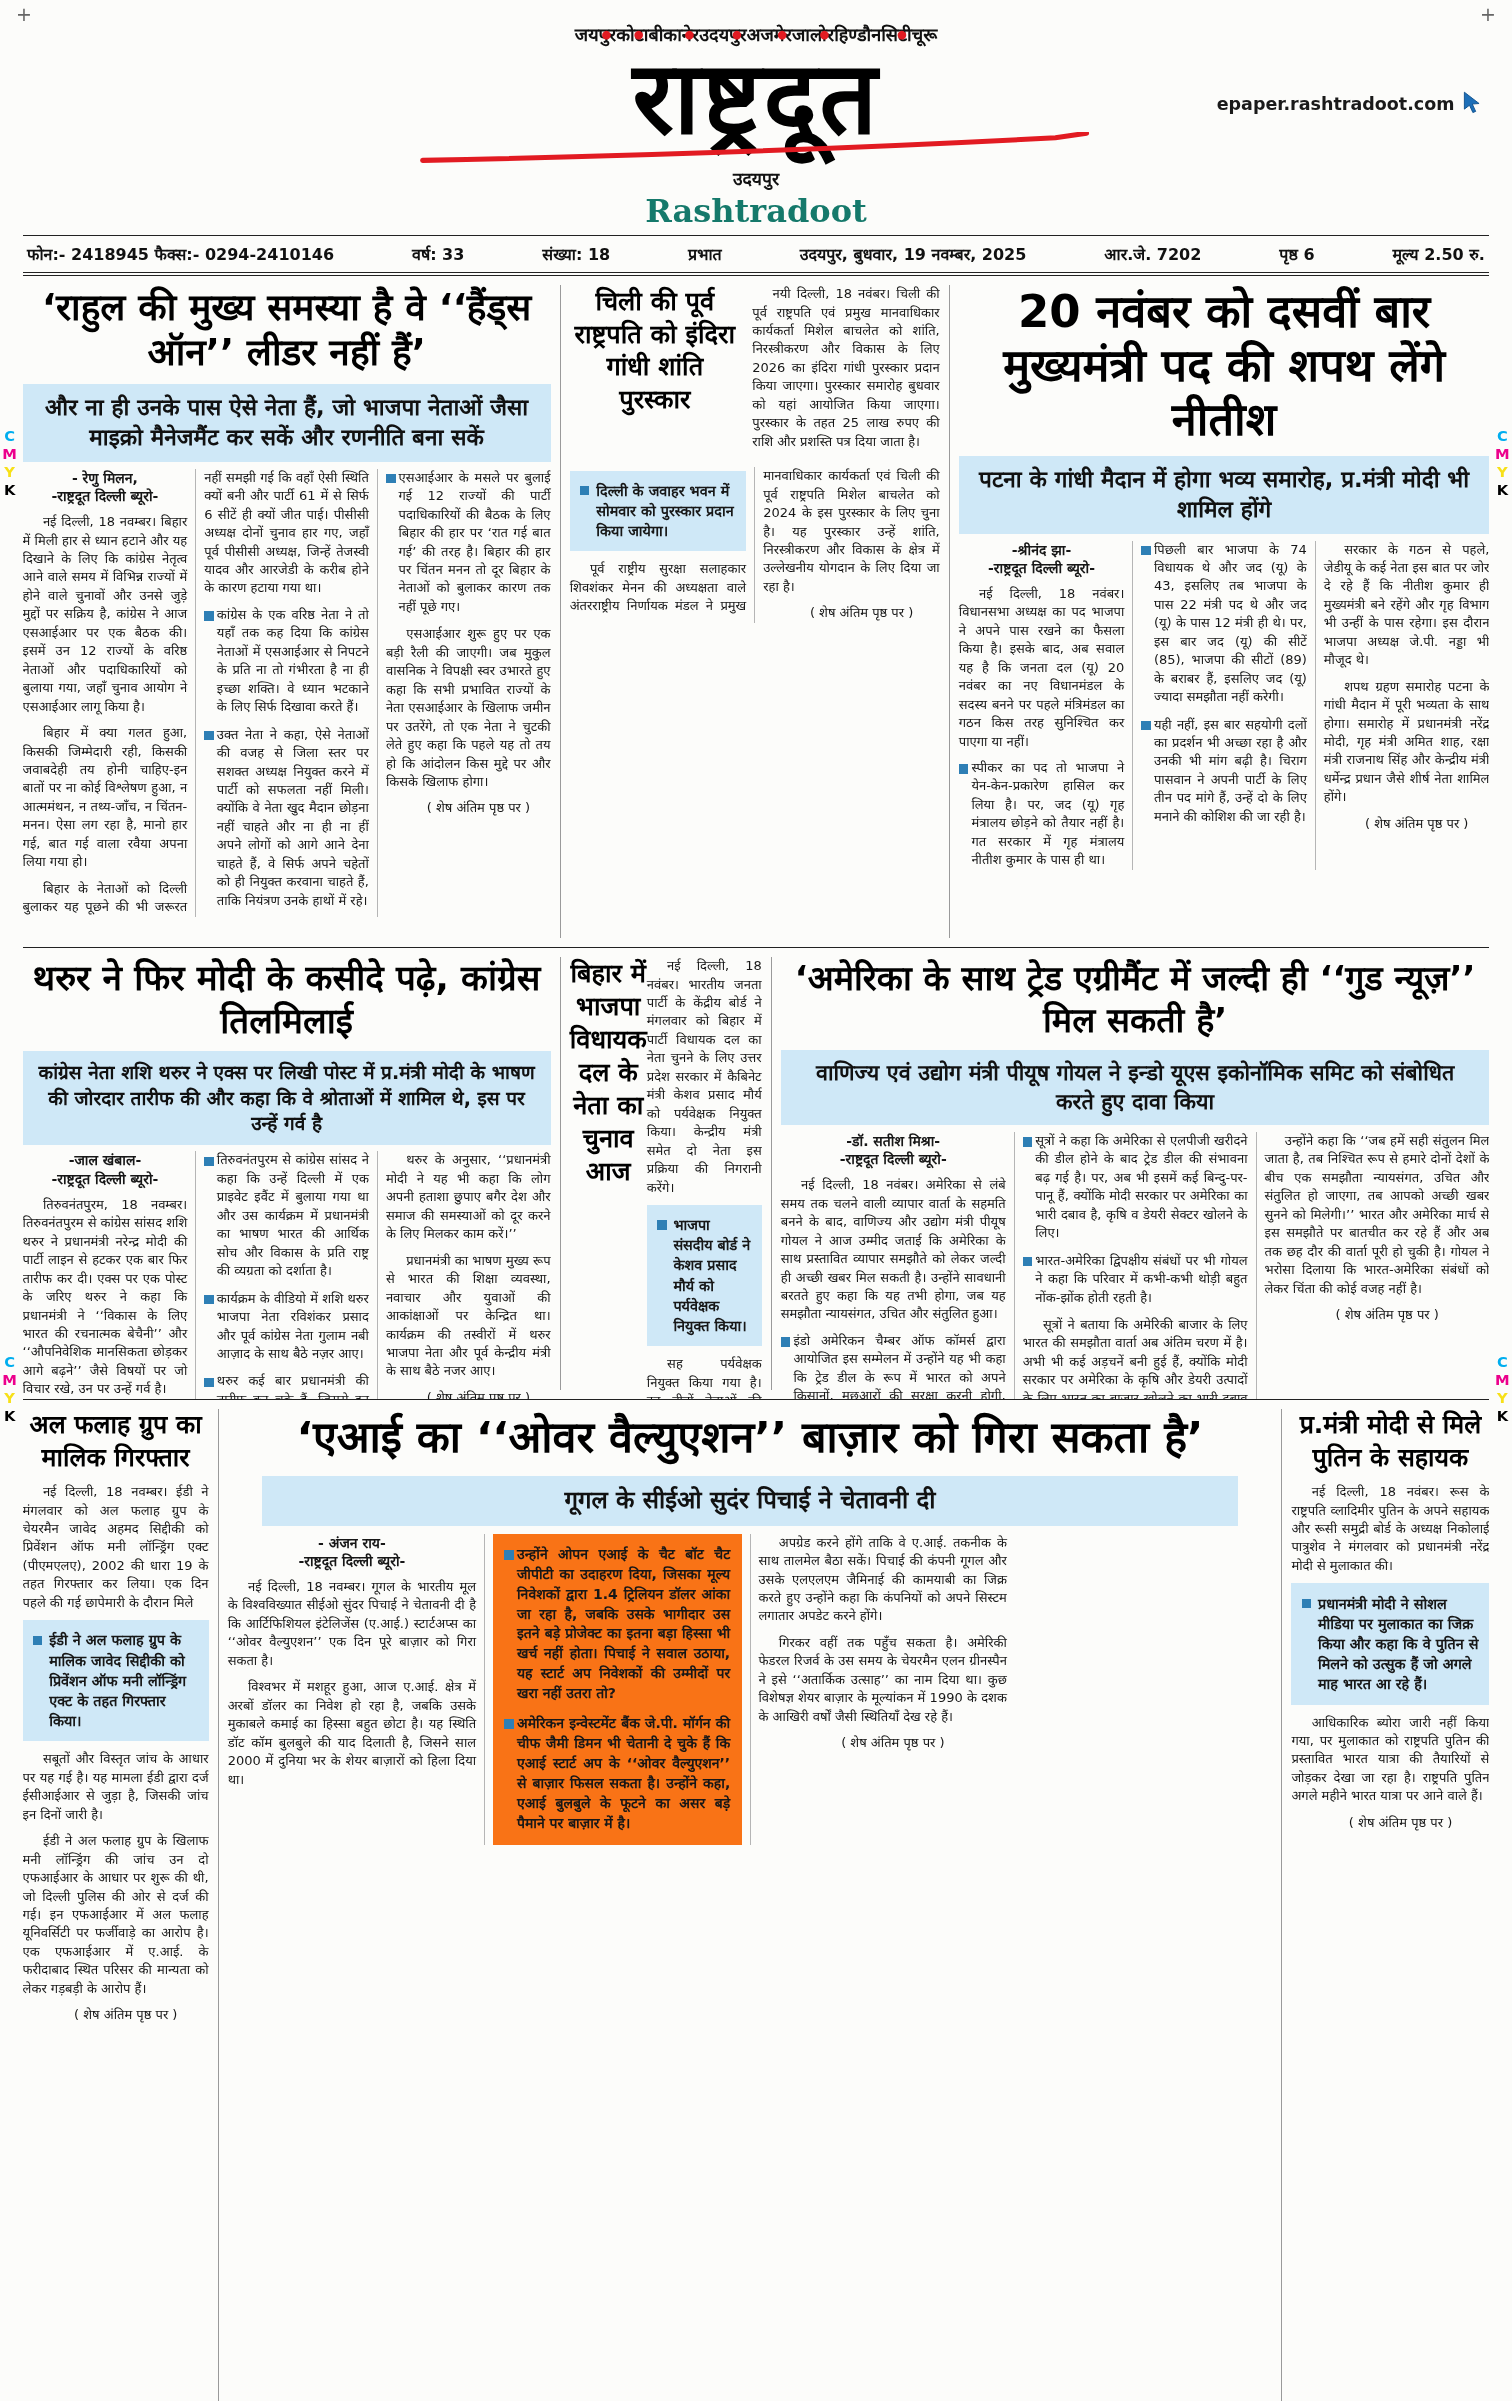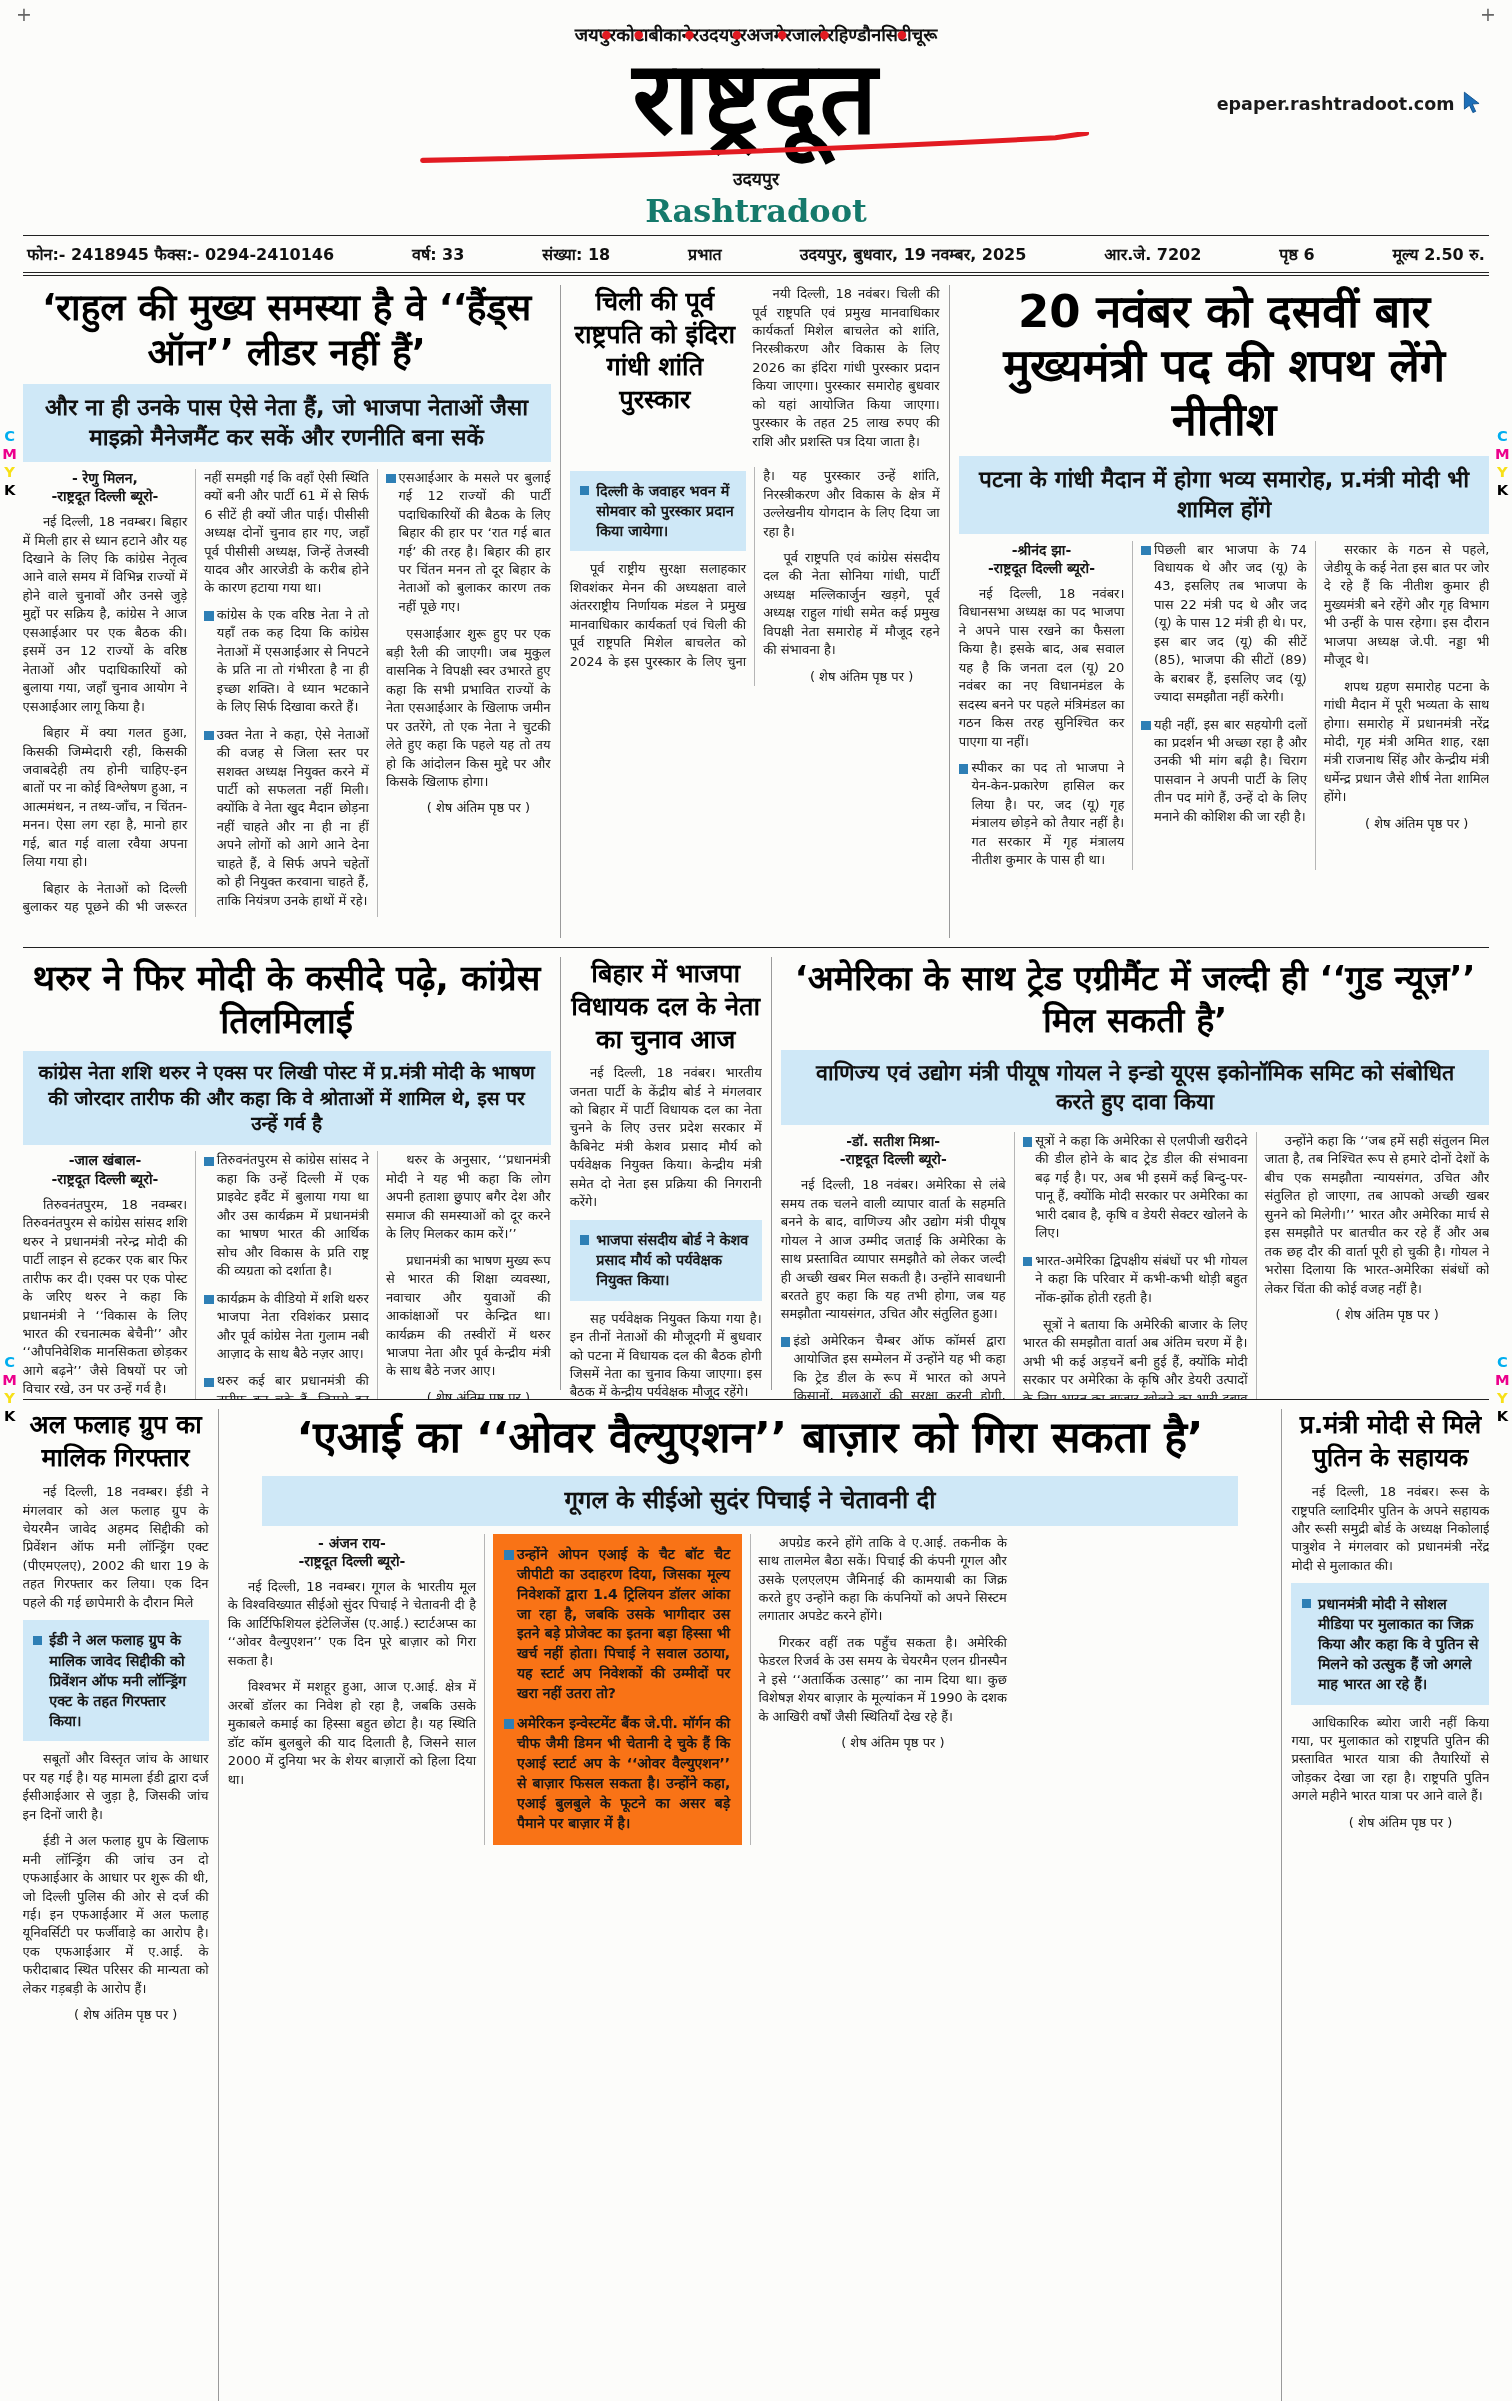--- a/index.html
+++ b/index.html
@@ -57,21 +57,21 @@
   .art-chile .headline{flex:0 0 46%;font-size:25.4px;line-height:1.28;text-align:center}
   .art-nitish{flex:1;display:flex;flex-direction:column}
   .art-nitish .headline{font-size:45px;line-height:1.2;text-align:center}
   .art-nitish .subhead{font-size:22.6px}
 
   
   .band-b{height:452px}
   .art-tharoor{flex:0 0 528px;display:flex;flex-direction:column}
   .art-tharoor .headline{font-size:35px;line-height:1.22;text-align:center}
   .art-tharoor .subhead{font-size:19px}
-  .art-bihar{flex:0 0 192px;display:flex;flex-direction:column}
+  .art-bihar{flex:0 0 192px;display:flex;flex-direction:row}
   .art-bihar .headline{font-size:25.4px;line-height:1.3;text-align:center;margin-bottom:8px}
   .art-trade{flex:1;display:flex;flex-direction:column}
   .art-trade .headline{font-size:34px;line-height:1.24;text-align:center}
   .art-trade .subhead{font-size:21.5px}
 
   
   .band-c{height:1062px;border-bottom:none}
   .art-alfalah{flex:0 0 186px;display:flex;flex-direction:column}
   .art-alfalah .headline{font-size:25px;line-height:1.3;text-align:center;margin-bottom:9px}
   .art-ai{flex:1;display:flex;flex-direction:column}
@@ -194,21 +194,20 @@
         <div class="bodytext">
           <p>नयी दिल्ली, 18 नवंबर। चिली की पूर्व राष्ट्रपति एवं प्रमुख मानवाधिकार कार्यकर्ता मिशेल बाचलेत को शांति, निरस्त्रीकरण और विकास के लिए 2026 का इंदिरा गांधी पुरस्कार प्रदान किया जाएगा। पुरस्कार समारोह बुधवार को यहां आयोजित किया जाएगा। पुरस्कार के तहत 25 लाख रुपए की राशि और प्रशस्ति पत्र दिया जाता है।</p>
         </div>
       </div>
       <div class="bodytext cols-2">
         <div class="bluebox">
           <span class="sq"></span>
           <span>दिल्ली के जवाहर भवन में सोमवार को पुरस्कार प्रदान किया जायेगा।</span>
         </div>
         <p>पूर्व राष्ट्रीय सुरक्षा सलाहकार शिवशंकर मेनन की अध्यक्षता वाले अंतरराष्ट्रीय निर्णायक मंडल ने प्रमुख मानवाधिकार कार्यकर्ता एवं चिली की पूर्व राष्ट्रपति मिशेल बाचलेत को 2024 के इस पुरस्कार के लिए चुना है। यह पुरस्कार उन्हें शांति, निरस्त्रीकरण और विकास के क्षेत्र में उल्लेखनीय योगदान के लिए दिया जा रहा है।</p>
-        <p>पूर्व राष्ट्रपति एवं कांग्रेस संसदीय दल की नेता सोनिया गांधी, पार्टी अध्यक्ष मल्लिकार्जुन खड़गे, पूर्व अध्यक्ष राहुल गांधी समेत कई प्रमुख विपक्षी नेता समारोह में मौजूद रहने की संभावना है।</p>
         <p class="cont">( शेष अंतिम पृष्ठ पर )</p>
       </div>
     </article>
 
     <div class="vsep"></div>
 
     <article class="art-nitish">
       <h2 class="headline">20 नवंबर को दसवीं बार मुख्यमंत्री पद की शपथ लेंगे नीतीश</h2>
       <div class="subhead">पटना के गांधी मैदान में होगा भव्य समारोह, प्र.मंत्री मोदी भी शामिल होंगे</div>
       <div class="bodytext cols-3">

